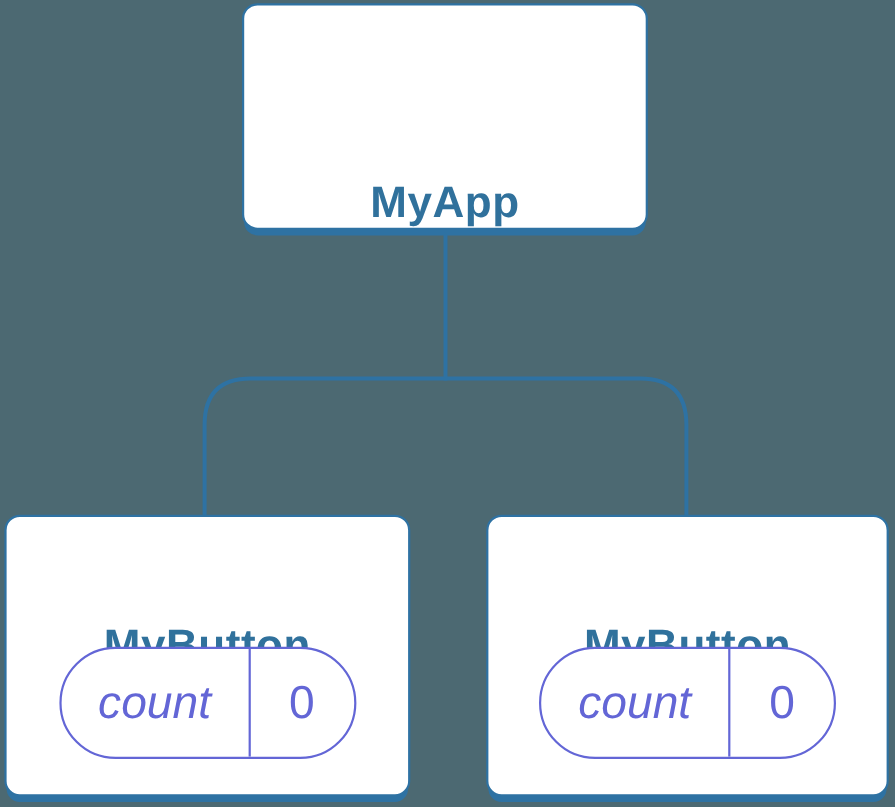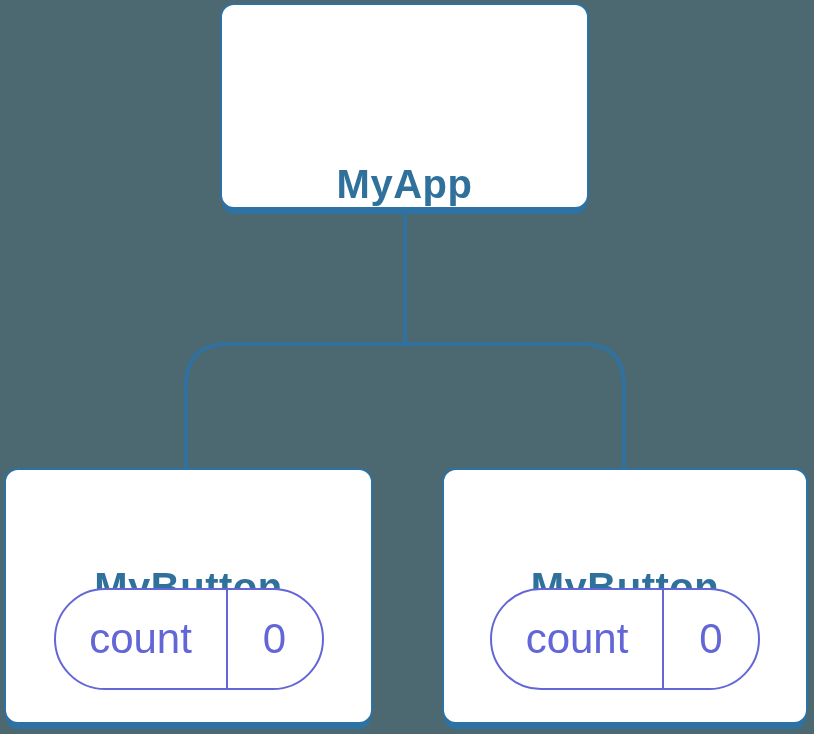--- a/index.html
+++ b/index.html
@@ -78,20 +78,21 @@
   }
   .pill-name {
     width: 172px;
     border-right: 2px solid var(--purple);
     display: flex;
     align-items: center;
     justify-content: center;
     color: var(--purple);
     font-size: 42px;
     font-weight: 400;
+    font-style: italic;
   }
   .pill-value {
     flex: 1;
     display: flex;
     align-items: center;
     justify-content: center;
     color: var(--purple);
     font-size: 42px;
     font-weight: 400;
   }

